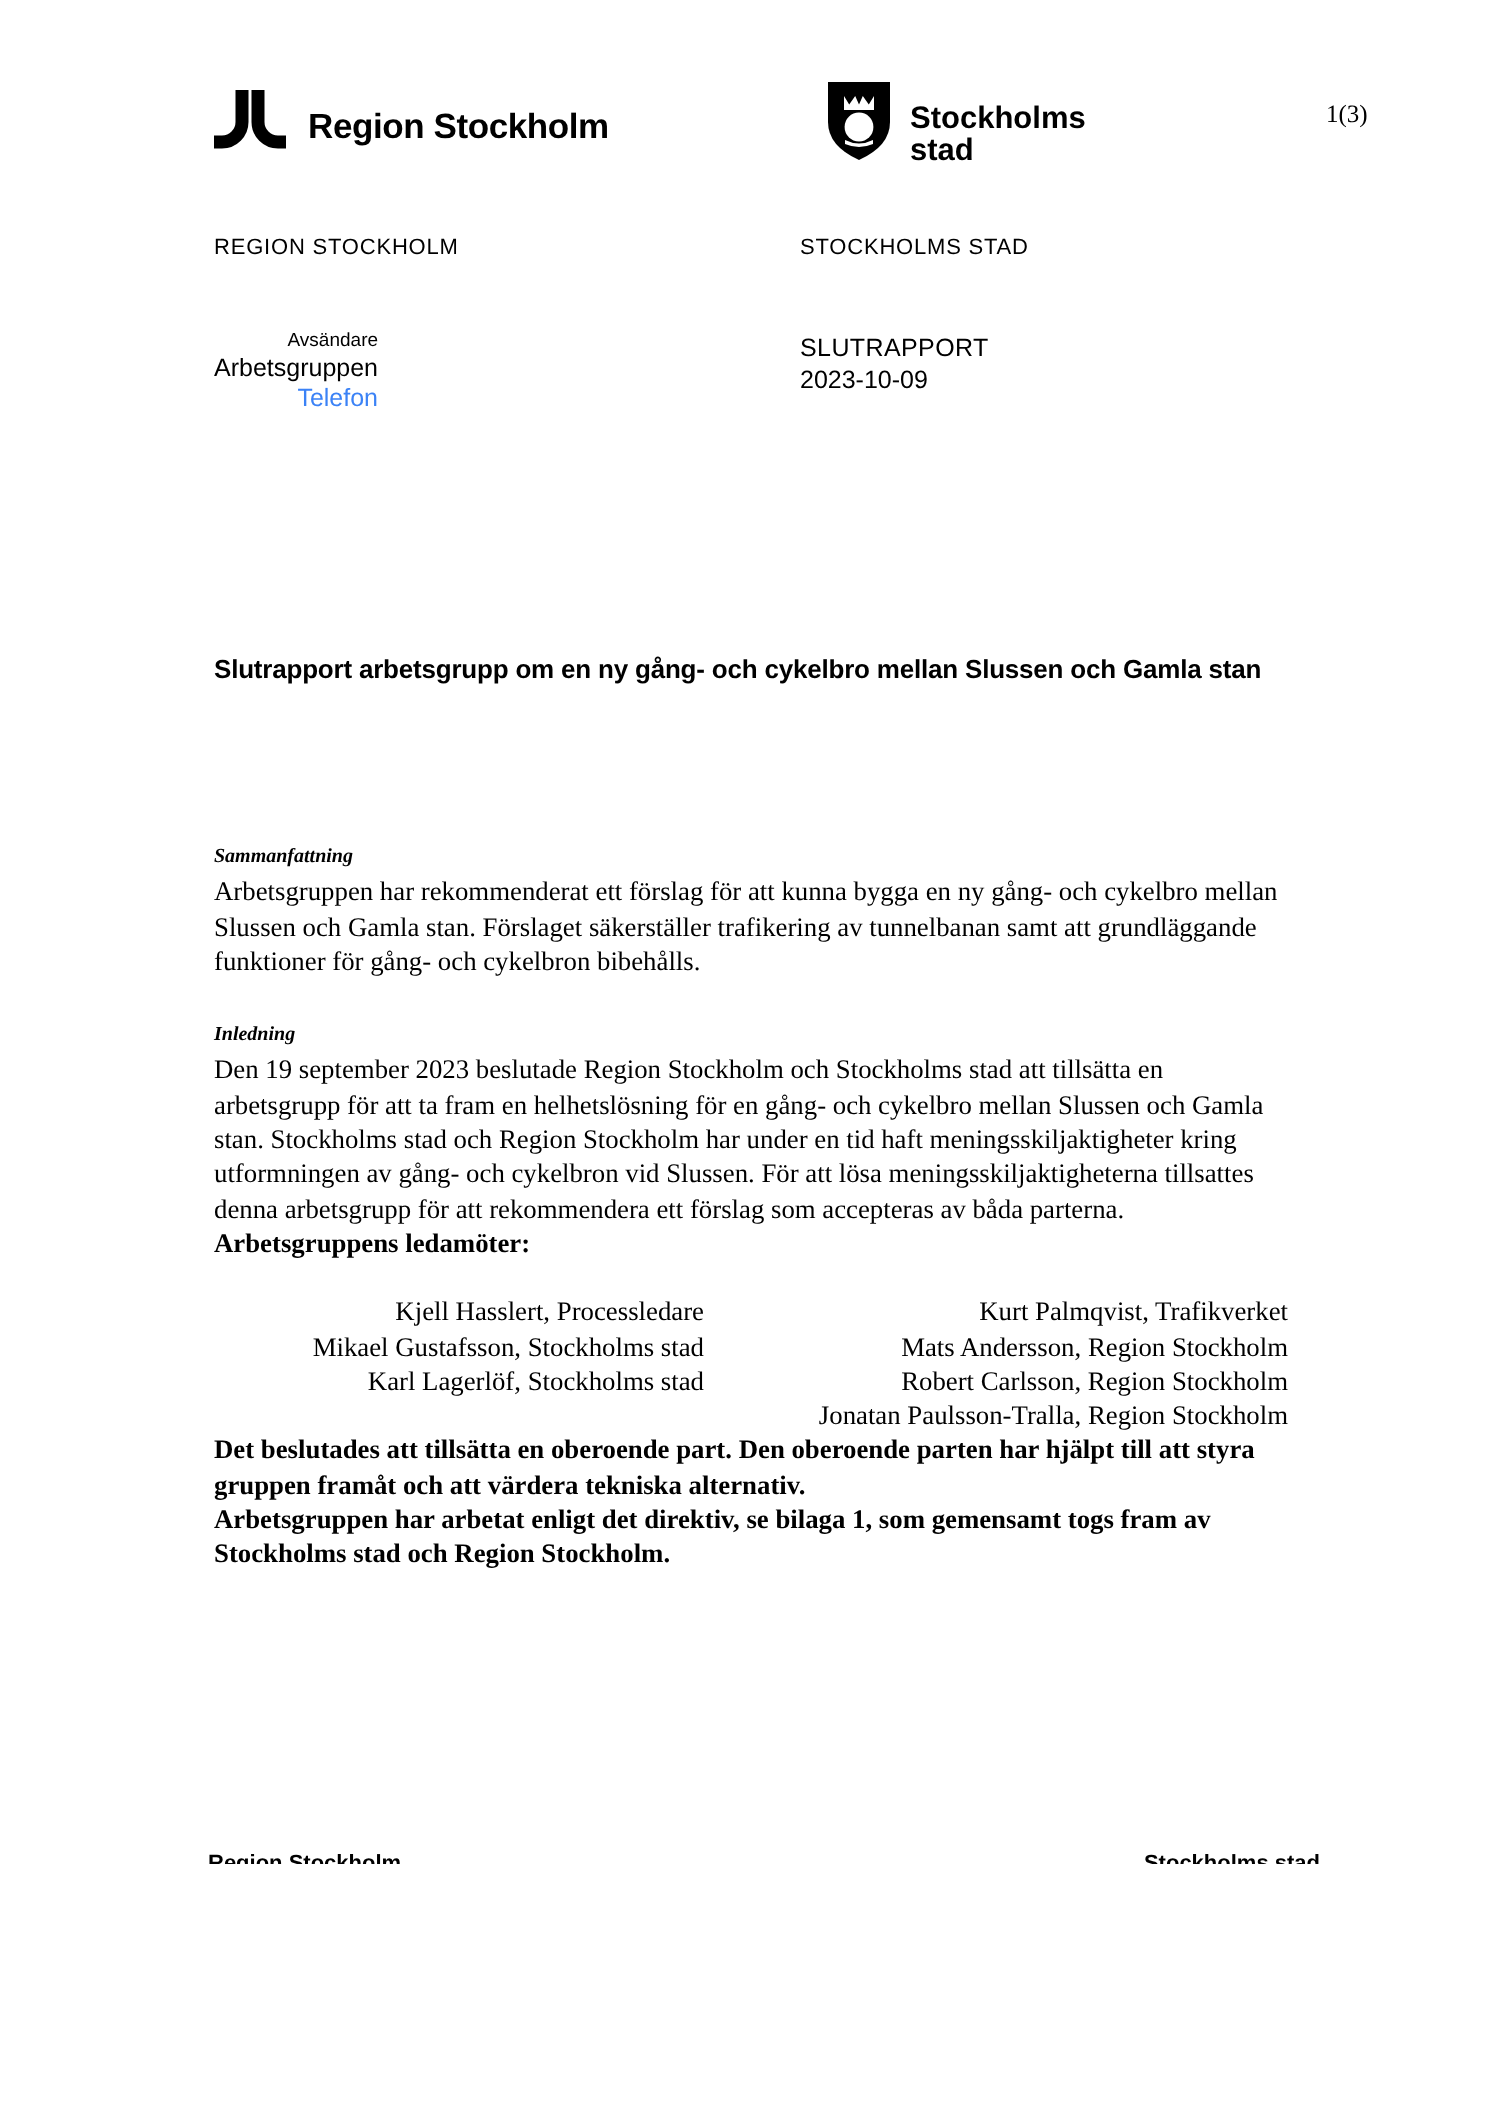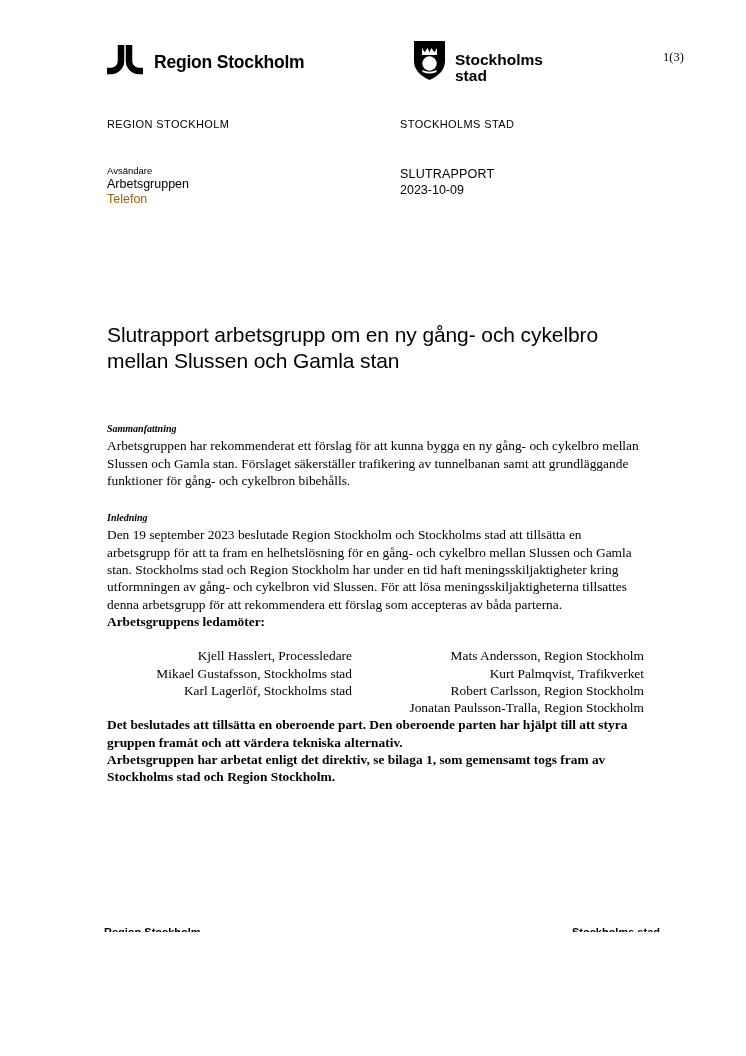--- a/index.html
+++ b/index.html
@@ -39,34 +39,34 @@
 
   
   .org-left, .org-right {
     position: absolute; top: 118px;
     font-family: "Liberation Sans", sans-serif;
     font-size: 11px; letter-spacing: 0.4px;
   }
   .org-left { left: 107px; }
   .org-right { left: 400px; }
 
-  .sender-block { position: absolute; left: 107px; top: 165px; font-family: "Liberation Sans", sans-serif; }
+  .sender-block { position: absolute; left: 107px; top: 165px; font-family: "Liberation Sans", sans-serif; text-align: right; }
   .sender-label { font-size: 9.5px; display: block; }
   .sender-name  { font-size: 12.5px; display: block; margin-top: 1px; }
-  .sender-phone { font-size: 12.5px; display: block; color: #a16207; margin-top: 1px; }
+  .sender-phone { font-size: 12.5px; display: block; color: #3b82f6; margin-top: 1px; }
 
   .doc-meta { position: absolute; left: 400px; top: 167px; font-family: "Liberation Sans", sans-serif; }
   .doc-type { font-size: 12.5px; display: block; letter-spacing: 0.2px; }
   .doc-date { font-size: 12.5px; display: block; margin-top: 2px; }
 
   
   .doc-title {
     position: absolute; left: 107px; top: 322px; width: 540px;
     font-family: "Liberation Sans", sans-serif;
-    font-weight: normal; font-size: 21px; line-height: 26px;
+    font-weight: bold; font-size: 13px; line-height: 26px;
     letter-spacing: -0.1px;
   }
 
   
   .body-col {
     position: absolute; left: 107px; top: 420px; width: 537px;
     font-size: 13.4px; line-height: 17.3px;
   }
   .body-col h3 {
     font-size: 10px; line-height: 17.3px; font-weight: bold; font-style: italic;
@@ -150,22 +150,22 @@
 
     <p class="mt">Arbetsgruppens ledamöter:</p>
 
     <div class="members-grid">
       <div class="members-col">
         <span class="member-row">Kjell Hasslert, Processledare</span>
         <span class="member-row">Mikael Gustafsson, Stockholms stad</span>
         <span class="member-row">Karl Lagerlöf, Stockholms stad</span>
       </div>
       <div class="members-col">
+        <span class="member-row">Kurt Palmqvist, Trafikverket</span>
         <span class="member-row">Mats Andersson, Region Stockholm</span>
-        <span class="member-row">Kurt Palmqvist, Trafikverket</span>
         <span class="member-row">Robert Carlsson, Region Stockholm</span>
         <span class="member-row">Jonatan Paulsson-Tralla, Region Stockholm</span>
       </div>
     </div>
 
     <p class="mt">Det beslutades att tillsätta en oberoende part. Den oberoende parten har hjälpt till att styra gruppen framåt och att värdera tekniska alternativ.</p>
 
     <p class="mt">Arbetsgruppen har arbetat enligt det direktiv, se bilaga 1, som gemensamt togs fram av Stockholms stad och Region Stockholm.</p>
 
 

